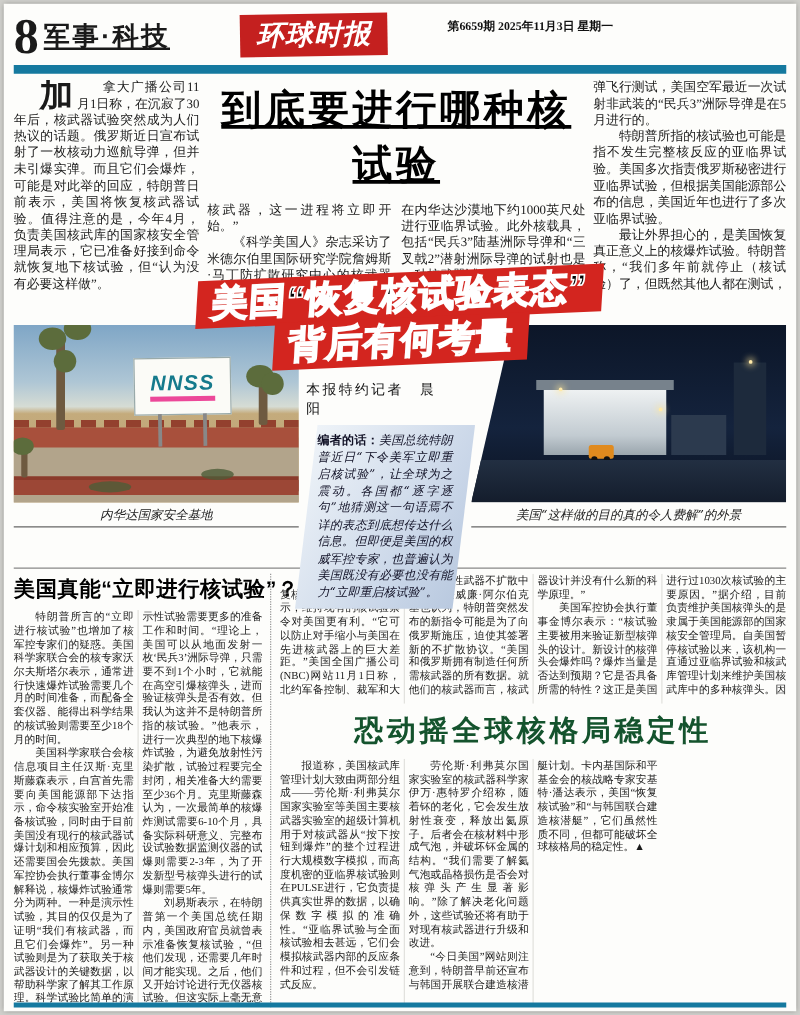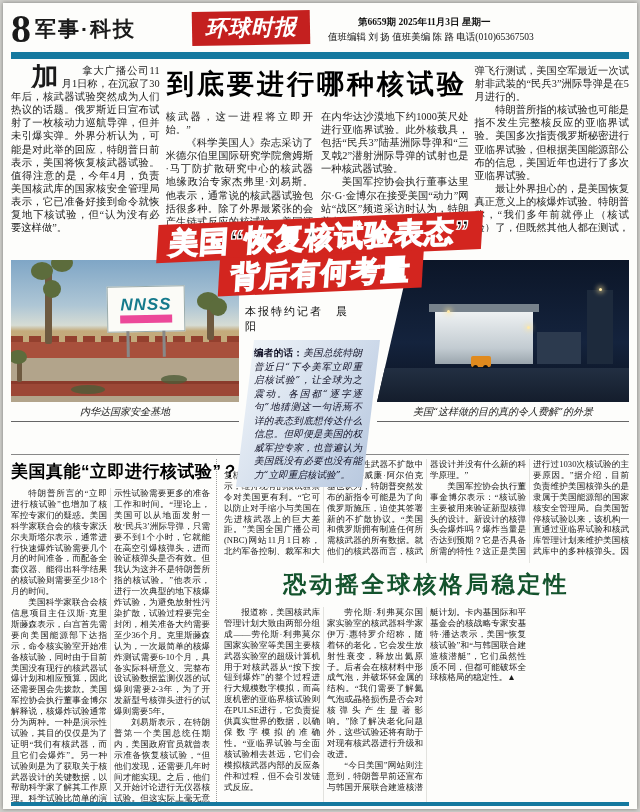--- a/index.html
+++ b/index.html
@@ -5,38 +5,38 @@
   * { margin:0; padding:0; box-sizing:border-box; }
   html,body { background:#cfcfcb; }
   body { font-family:"Liberation Serif","DejaVu Serif",serif; }
   .page { position:relative; width:634px; height:806px; margin:3px; background:#fdfdfb;
           box-shadow:0 0 4px rgba(0,0,0,.4); overflow:hidden; color:#1a1a1a; }
 
   
   .hdr { display:flex; align-items:flex-start; margin:8px 8px 0 8px; height:38px; }
   .pageno { font-size:40px; font-weight:bold; line-height:36px; font-family:"Liberation Serif",serif; }
   .section-name { font-size:21px; font-weight:bold; letter-spacing:2px; margin:4px 0 0 4px;
-                  font-family:"Liberation Sans",sans-serif; }
+                  font-family:"Liberation Sans",sans-serif;text-decoration:underline; }
   .masthead { margin-left:56px; width:118px; height:34px; background:#c4201f; color:#fff;
               display:flex; align-items:center; justify-content:center; font-size:22px; font-weight:bold;
               font-style:italic; letter-spacing:1px; transform:rotate(-1deg); font-family:"DejaVu Serif",serif; }
   .issue { margin-left:18px; font-size:9.5px; line-height:15px; padding-top:4px; color:#111; white-space:nowrap; }
   .issue .l1 { font-weight:bold;margin-left:30px; }
   .bluebar { height:7px; background:#15799f; margin:3px 8px 0 8px; }
   .footbar { position:absolute; left:8px; right:8px; bottom:3px; height:4px; background:#15799f; }
 
   
   .top-story { display:flex; gap:6px; margin:5px 8px 0 8px; height:168px; overflow:hidden; }
   .tcol { font-size:10.3px; line-height:13.1px; text-align:justify; }
   .tcol p, .tcenter p { text-indent:2em; }
   .tcol1 { width:150px; }
   .tcol4 { width:156px; }
   .tcenter { width:306px; }
-  .tcenter h1 { font-family:"Liberation Sans",sans-serif; font-size:27px; letter-spacing:3px;
-                text-align:center; margin:2px 0 8px 0; color:#000; }
+  .tcenter h1 { font-family:"Liberation Sans",sans-serif; font-size:32px; letter-spacing:3px;
+                text-align:center; margin:2px 0 8px 0; color:#000;text-decoration:underline; }
   .tcenter .ccols { column-count:2; column-gap:8px; column-fill:auto; height:126px; overflow:hidden;
                     font-size:10.3px; line-height:13.1px; text-align:justify; }
   .cont p:first-child { text-indent:0; }
   .dropcap { float:left; font-size:27px; font-weight:bold; line-height:24px; margin-right:3px; }
 
   
   .feature { position:relative; height:216px; margin:2px 8px 0 8px; }
   .banner { position:absolute; top:-16px; left:50%; transform:translateX(-50%) rotate(-2.5deg);
             z-index:6; text-align:center; width:380px; }
   .banner .bl { display:inline-block; background:#d3251f; color:#000; font-family:"Liberation Sans",sans-serif;
@@ -60,21 +60,21 @@
   .art-left { background:linear-gradient(180deg,#7fa6c6 0%,#aec6d5 32%,#d6dcd4 46%,#c4ab7c 50%,#b7a077 100%); }
   .gravel { position:absolute; left:0; right:0; bottom:0; height:52px; background:#b2a48b; }
   .planter { position:absolute; left:0; right:0; bottom:44px; height:16px; background:#a8503c; }
   .planter::before { content:""; position:absolute; top:-6px; left:0; right:0; height:6px;
      background:repeating-linear-gradient(90deg,#93402e 0 12px,transparent 12px 18px); }
   .planter2 { position:absolute; left:0; right:0; bottom:6px; height:12px; background:#9c4736;
      box-shadow:0 -3px 0 #8a3a2b; }
   .sign { position:absolute; left:96px; top:26px; width:78px; height:46px; background:#fbfbf7;
           border:1px solid #9aa; transform:rotate(-1deg); display:flex; align-items:center; justify-content:center; }
   .sign span { font-family:"Liberation Sans",sans-serif; font-weight:bold; font-style:italic;
-               font-size:17px; color:#157a8c; letter-spacing:1px; border-bottom:8px solid #ec4899; }
+               font-size:17px; color:#157a8c; letter-spacing:1px; border-bottom:4px solid #ec4899; }
   .sign::after { content:""; position:absolute; top:100%; left:18px; width:3px; height:26px; background:#888; box-shadow:36px 0 0 #888; }
   .tree { position:absolute; }
   .trunk { width:7px; height:52px; background:#6e5a40; margin:0 auto; border-radius:2px; }
   .tuft { position:absolute; width:22px; height:18px; background:#5c6c3c; border-radius:50%; }
   .t1 { left:34px; top:6px; } .t1 .trunk{height:78px;}
   .t1 .a{ left:-14px; top:-4px;} .t1 .b{ left:6px; top:-12px;} .t1 .c{ left:-2px; top:14px; width:18px;}
   .t2 { left:196px; top:40px; } .t2 .trunk{height:40px;}
   .t2 .a{ left:-10px; top:-8px;} .t2 .b{ left:2px; top:-2px; width:18px;}
   .t3 { left:6px; top:96px; } .t3 .trunk{height:26px; width:5px;}
   .t3 .a{ left:-8px; top:-6px; width:18px; height:14px;}
@@ -113,28 +113,27 @@
 <body>
 
 <div class="page">
 
   <div class="hdr">
     <div class="pageno">8</div>
     <div class="section-name">军事·科技</div>
     <div class="masthead">环球时报</div>
     <div class="issue">
       <div class="l1">第6659期  2025年11月3日  星期一</div>
-      <div class="l2">值班编辑 刘 扬  值班美编 陈 路  电话(010)65367503</div>
     </div>
   </div>
   <div class="bluebar"></div>
 
   <section class="top-story">
     <div class="tcol tcol1">
-      <p><span class="dropcap">加</span><span>拿大广播公司11月1日称，在沉寂了30年后，核武器试验突然成为人们热议的话题。俄罗斯近日宣布试射了一枚核动力巡航导弹，但并未引爆实弹。外界分析认为，可能是对此举的回应，特朗普日前表示，美国将恢复核武器试验。值得注意的是，今年4月，负责美国核武库的国家核安全管理局表示，它已准备好接到命令就恢复地下核试验，但“认为没有必要这样做”。</span></p>
+      <p><span class="dropcap">加</span><span>拿大广播公司11月1日称，在沉寂了30年后，核武器试验突然成为人们热议的话题。俄罗斯近日宣布试射了一枚核动力巡航导弹，但并未引爆实弹。而且它们会爆炸，可能是对此举的回应，特朗普日前表示，美国将恢复核武器试验。值得注意的是，今年4月，负责美国核武库的国家核安全管理局表示，它已准备好接到命令就恢复地下核试验，但“认为没有必要这样做”。</span></p>
 
     </div>
     <div class="tcenter">
       <h1>到底要进行哪种核试验</h1>
       <div class="ccols cont">
           <p>核武器，这一进程将立即开始。”</p>
           <p>《科学美国人》杂志采访了米德尔伯里国际研究学院詹姆斯·马丁防扩散研究中心的核武器地缘政治专家杰弗里·刘易斯。他表示，通常说的核武器试验包括很多种。除了外界最紧张的会产生链式反应的核试验，美国还在内华达沙漠地下约1000英尺处进行亚临界试验。此外核载具，包括“民兵3”陆基洲际导弹和“三叉戟2”潜射洲际导弹的试射也是一种核武器试验。</p>
           <p>美国军控协会执行董事达里尔·G·金博尔在接受美国“动力”网站“战区”频道采访时认为，特朗普提到的“他国正在进行核试验”，可能是指俄罗斯总统普京最近宣布试射了一枚核动力巡航导弹和一枚核动力鱼雷。它们都属于核载具测试。因此特朗普可能是指计划恢复对洲际导弹等核载具平台进行非武装测试。</p>
         </div>
     </div>

